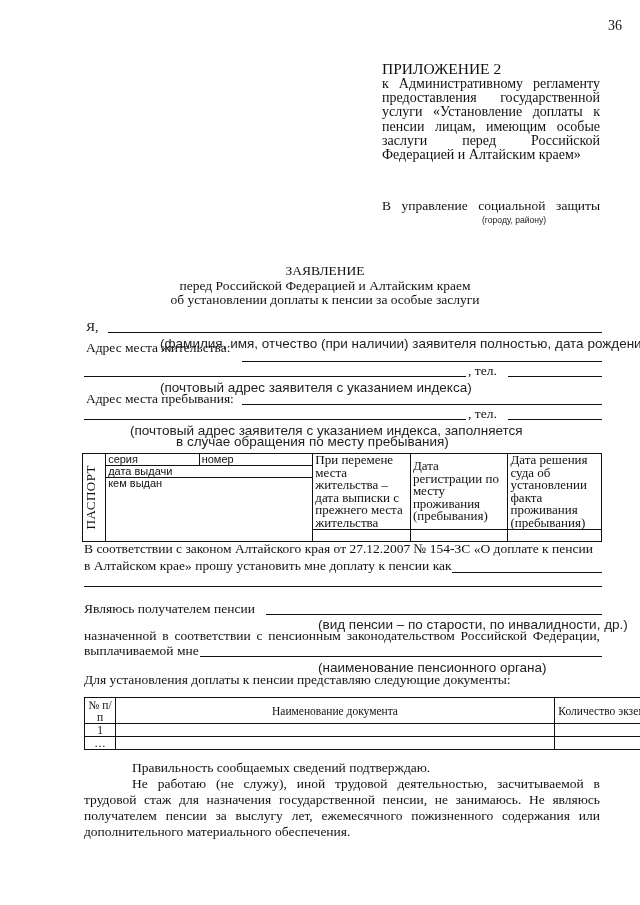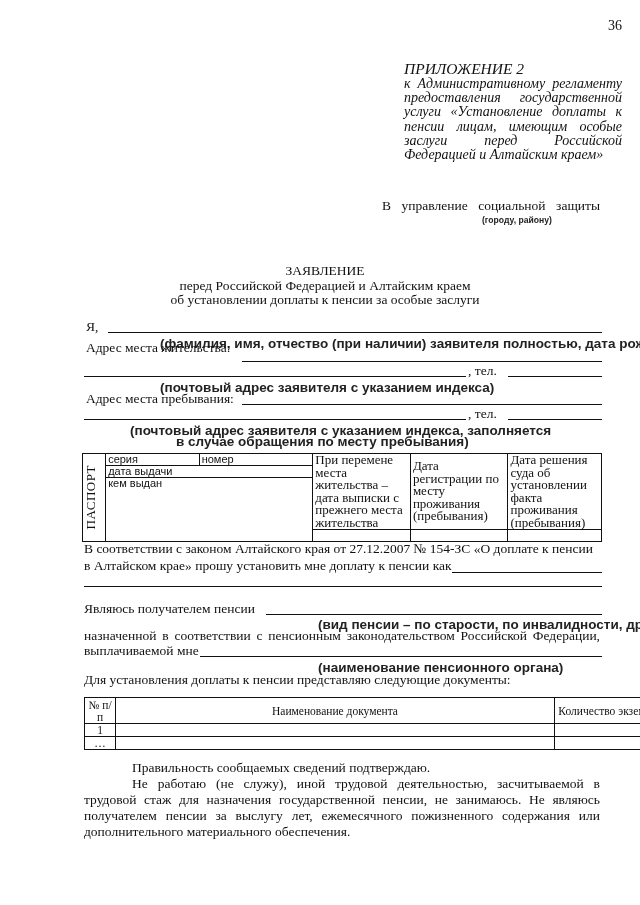--- a/index.html
+++ b/index.html
@@ -3,27 +3,27 @@
   <meta charset="utf-8">
   <style>
     html, body { margin: 0; padding: 0; background: #ffffff; }
     body {
       width: 640px; height: 905px; position: relative; overflow: hidden;
       font-family: "Liberation Serif", "DejaVu Serif", serif;
       color: #111; font-size: 13px;
     }
     .abs { position: absolute; }
     .page-num { left: 608px; top: 18px; font-size: 14px; }
-    .appendix { left: 404px; top: 60px; width: 218px; font-style: italic; }
+    .appendix { left: 382px; top: 60px; width: 218px; }
     .appendix .title { font-size: 15.5px; line-height: 17px; }
     .appendix .body { font-size: 14px; line-height: 14.2px; text-align: justify; text-align-last: left; }
     .to-block { left: 382px; top: 197px; width: 218px; font-size: 13.5px; line-height: 17px; }
     .to-block .l1 { text-align: justify; text-align-last: justify; }
     .fillline { display: inline-block; border-bottom: 1px solid #111; vertical-align: baseline; }
-    .hint { font-family: "Liberation Sans", "DejaVu Sans", sans-serif; font-size: 8.6px; font-weight: bold; color: #222; }
+    .hint { font-family: "Liberation Sans", "DejaVu Sans", sans-serif; font-size: 8.6px; font-weight: normal; color: #222; }
     .heading { left: 150px; top: 264px; width: 350px; text-align: center; line-height: 14.5px; font-size: 13.5px; }
     .line { position: absolute; border-bottom: 1px solid #111; height: 0; }
     .txt { position: absolute; font-size: 13.5px; white-space: nowrap; }
     table.passport { position: absolute; left: 82px; top: 453px; width: 520px; border-collapse: collapse; }
     table.passport td { border: 1px solid #111; padding: 0 2px; vertical-align: top; }
     .sans { font-family: "Liberation Sans", "DejaVu Sans", sans-serif; font-size: 11px; }
     .vert { writing-mode: vertical-rl; transform: rotate(180deg); font-size: 13px; letter-spacing: 0.5px; text-align: center; }
     .colhead { text-align: left; font-size: 13px; line-height: 12.5px; }
     table.docs { position: absolute; left: 84px; top: 697px; width: 600px; border-collapse: collapse; }
     table.docs td { border: 1px solid #111; font-size: 11.5px; line-height: 12px; text-align: center; padding: 0 2px; }

